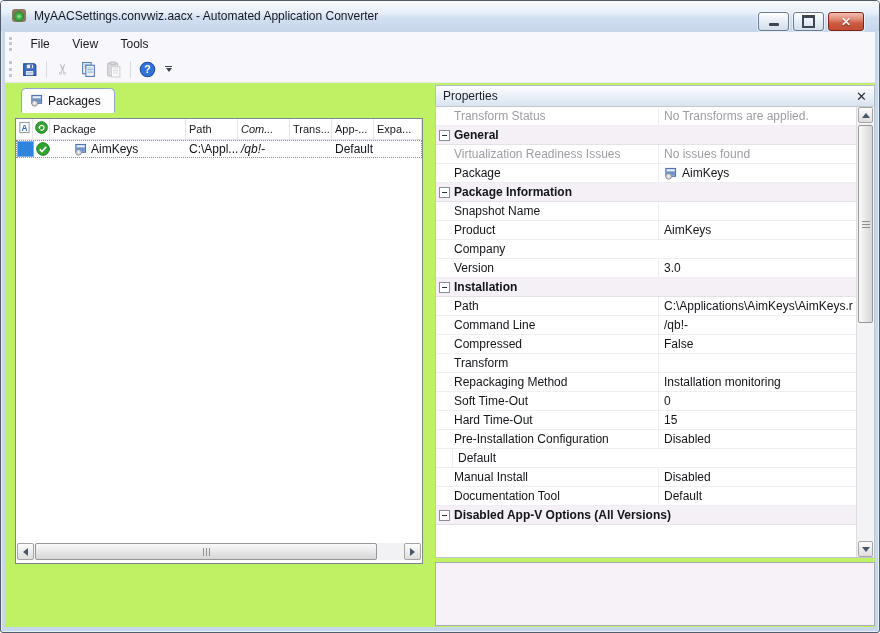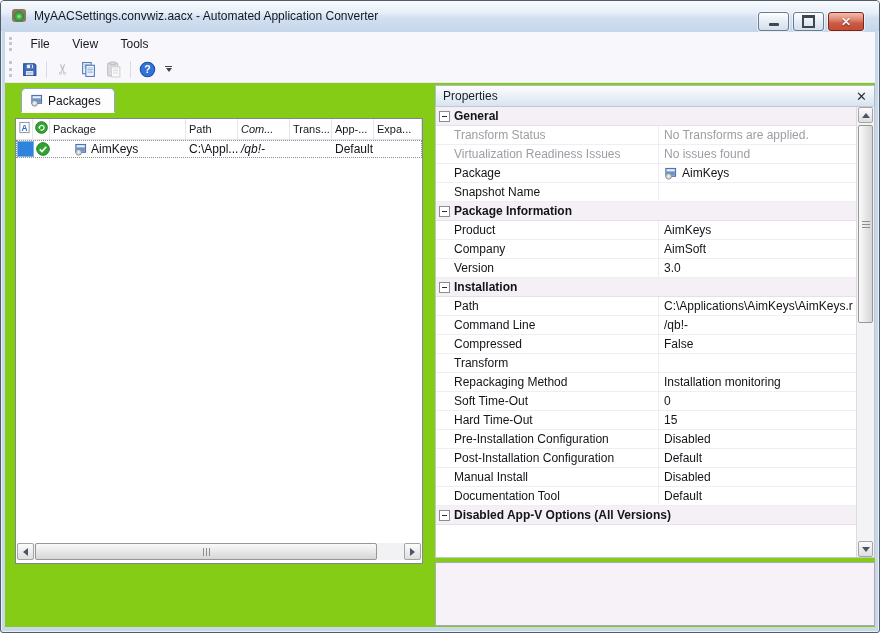--- a/index.html
+++ b/index.html
@@ -24,21 +24,21 @@
   .toolbar{position:absolute;top:55px;left:4px;right:4px;height:27px;background:#f8f7fb;border-bottom:1px solid #e8e6ef;display:flex;align-items:center;padding-left:12px;box-sizing:border-box;}
   .tbtn{width:23px;height:22px;display:flex;align-items:center;justify-content:center;margin:0 1px;border-radius:2px;}
   .tbtn.disabled{opacity:.45;filter:grayscale(90%);}
   .tsep{width:1px;height:17px;background:#dcdae5;margin:0 4px;}
   .scissors{display:inline-block;transform:rotate(-90deg);font-size:15px;color:#5b707e;}
   .overflow-btn{width:13px;height:22px;display:flex;flex-direction:column;align-items:center;justify-content:center;gap:1px;margin-left:2px;}
   .overflow-btn .bar{width:7px;height:1px;background:#3c4350;}
   .overflow-btn .arrow{width:0;height:0;border-left:3.5px solid transparent;border-right:3.5px solid transparent;border-top:4px solid #3c4350;}
 
   
-  .content{position:absolute;top:82px;left:4px;right:4px;bottom:5px;background:#84cc16;}
+  .content{position:absolute;top:82px;left:4px;right:4px;bottom:5px;background:#bef264;}
 
   
   .tab{position:absolute;left:16px;top:5px;height:23px;min-width:72px;background:#fdfdfe;border:1px solid #8ea8cc;border-bottom-color:#fdfdfe;border-radius:5px 5px 0 0;display:flex;align-items:center;gap:5px;padding:0 12px 0 8px;font-size:12px;color:#14161c;}
   .list-panel{position:absolute;left:10px;top:35px;width:408px;height:446px;background:#fff;border:1px solid #7f8692;box-sizing:border-box;}
   .grid-header{display:flex;height:20px;border-bottom:1px solid #e2e0e8;}
   .hcell{box-sizing:border-box;border-right:1px solid #e7e5eb;font-size:11px;color:#15171d;padding:4px 3px 0 3px;overflow:hidden;white-space:nowrap;display:flex;align-items:flex-start;}
   .hcell.iconcell{padding:2px 1px 0 1px;justify-content:center;}
   .c0{width:17px;flex:none;}.c1{width:17px;flex:none;}.c2{width:136px;flex:none;}
   .c3{width:52px;flex:none;}.c4{width:52px;flex:none;font-style:italic;}.c5{width:42px;flex:none;}
   .c6{width:42px;flex:none;}.c7{flex:1;}
@@ -249,32 +249,32 @@
     </div>
 
     <div class="right-panel">
       <div class="props-header">
         <span>Properties</span>
         <span class="props-close">✕</span>
       </div>
 
       <div class="props-grid">
         <div class="prows" id="prop-rows">
+            <div class="prow pitem muted">
+              <div class="pmargin"></div>
+              <div class="plabel">Transform Status</div>
+              <div class="pvalue">
+                <span>No Transforms are applied.</span>
+              </div>
+            </div>
             <div class="prow psection">
               <div class="pmargin">
                 <span class="minusbox"></span>
               </div>
               <div class="plabel">General</div>
-            </div>
-            <div class="prow pitem muted">
-              <div class="pmargin"></div>
-              <div class="plabel">Transform Status</div>
-              <div class="pvalue">
-                <span>No Transforms are applied.</span>
-              </div>
             </div>
             <div class="prow pitem muted">
               <div class="pmargin"></div>
               <div class="plabel">Virtualization Readiness Issues</div>
               <div class="pvalue">
                 <span>No issues found</span>
               </div>
             </div>
             <div class="prow pitem">
               <div class="pmargin"></div>
@@ -285,46 +285,43 @@
                     <rect x="2" y="1.5" width="10.5" height="8.5" fill="#9db9e0" stroke="#41659e"></rect>
                     <rect x="3" y="2.5" width="8.5" height="2" fill="#e7eefb"></rect>
                     <rect x="3" y="5" width="8.5" height="4" fill="#6f93c6"></rect>
                     <circle cx="5" cy="10" r="3.1" fill="#d6d9de" stroke="#868b94"></circle>
                     <circle cx="5" cy="10" r="1" fill="#fafbfc"></circle>
                   </svg>
                 </span>
                 <span>AimKeys</span>
               </div>
             </div>
-            <div class="prow pitem">
-              <div class="pmargin"></div>
-              <div class="plabel">Snapshot Name</div>
-              <div class="pvalue">
-                <span></span>
-              </div>
-            </div>
             <div class="prow psection">
               <div class="pmargin">
                 <span class="minusbox"></span>
               </div>
               <div class="plabel">Package Information</div>
             </div>
             <div class="prow pitem">
               <div class="pmargin"></div>
+              <div class="plabel">Snapshot Name</div>
+              <div class="pvalue">
+                <span></span>
+              </div>
+            </div>
+            <div class="prow pitem">
+              <div class="pmargin"></div>
               <div class="plabel">Product</div>
               <div class="pvalue">
                 <span>AimKeys</span>
               </div>
             </div>
             <div class="prow pitem">
               <div class="pmargin"></div>
               <div class="plabel">Company</div>
-              <div class="pvalue">
-                <span>AimSoft</span>
-              </div>
             </div>
             <div class="prow pitem">
               <div class="pmargin"></div>
               <div class="plabel">Version</div>
               <div class="pvalue">
                 <span>3.0</span>
               </div>
             </div>
             <div class="prow psection">
               <div class="pmargin">
@@ -383,21 +380,20 @@
             </div>
             <div class="prow pitem">
               <div class="pmargin"></div>
               <div class="plabel">Pre-Installation Configuration</div>
               <div class="pvalue">
                 <span>Disabled</span>
               </div>
             </div>
             <div class="prow pitem">
               <div class="pmargin"></div>
-              <div class="plabel">Post-Installation Configuration</div>
               <div class="pvalue">
                 <span>Default</span>
               </div>
             </div>
             <div class="prow pitem">
               <div class="pmargin"></div>
               <div class="plabel">Manual Install</div>
               <div class="pvalue">
                 <span>Disabled</span>
               </div>

